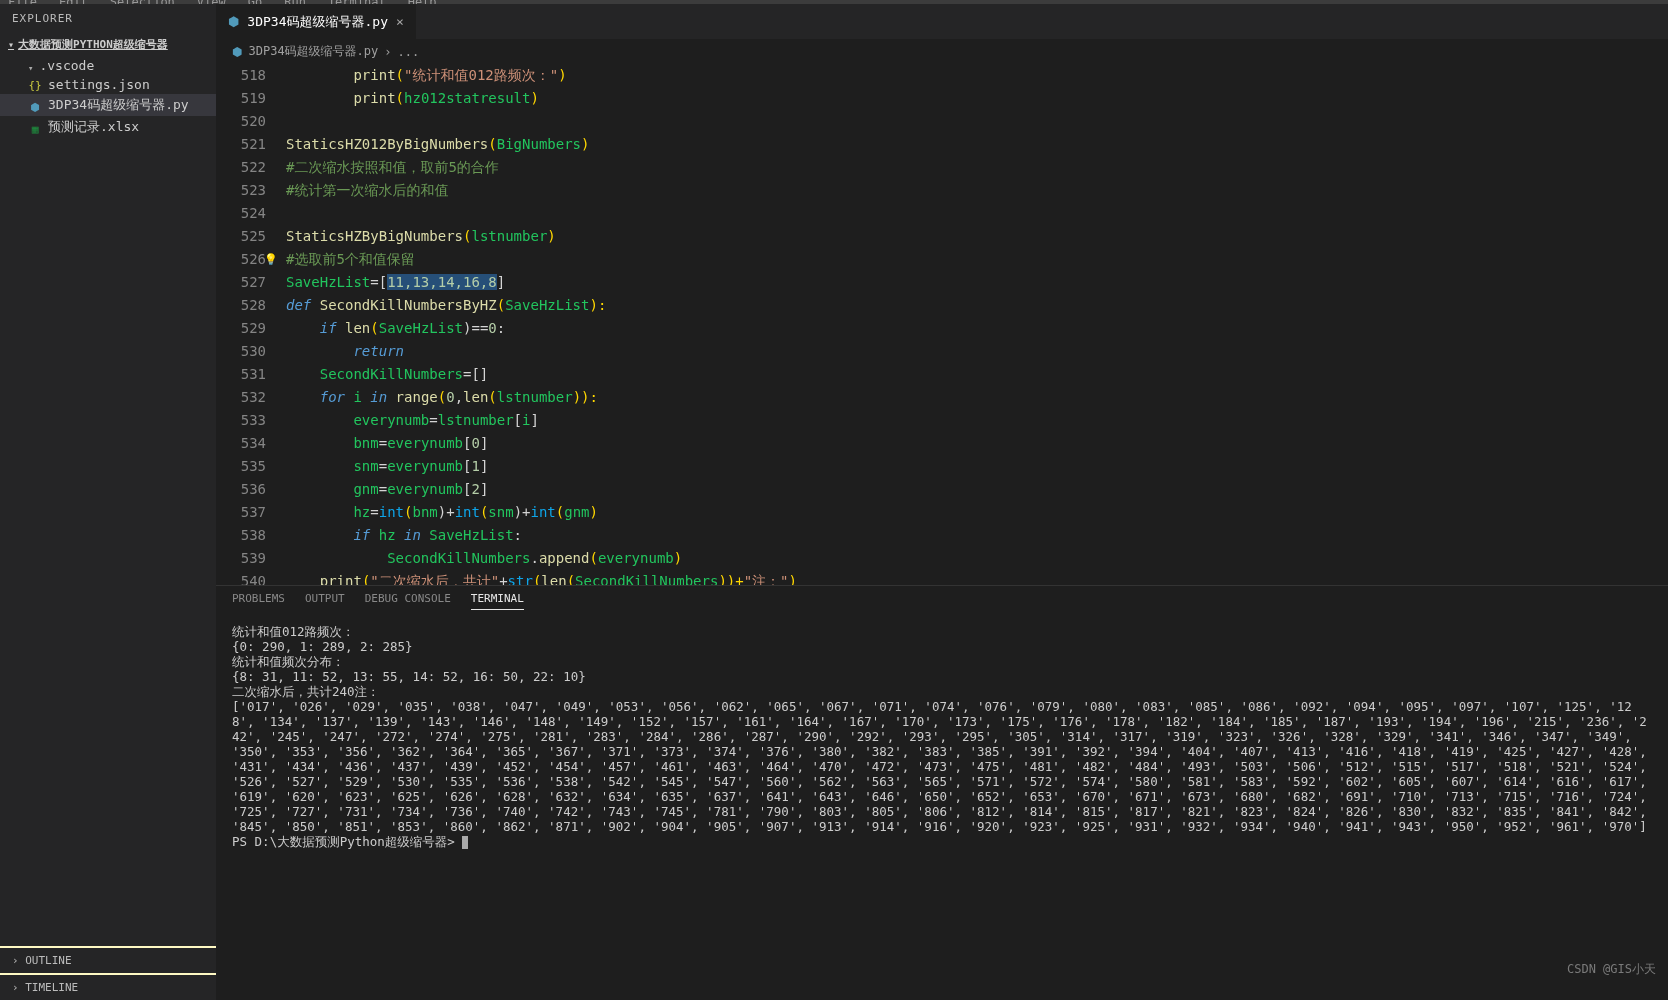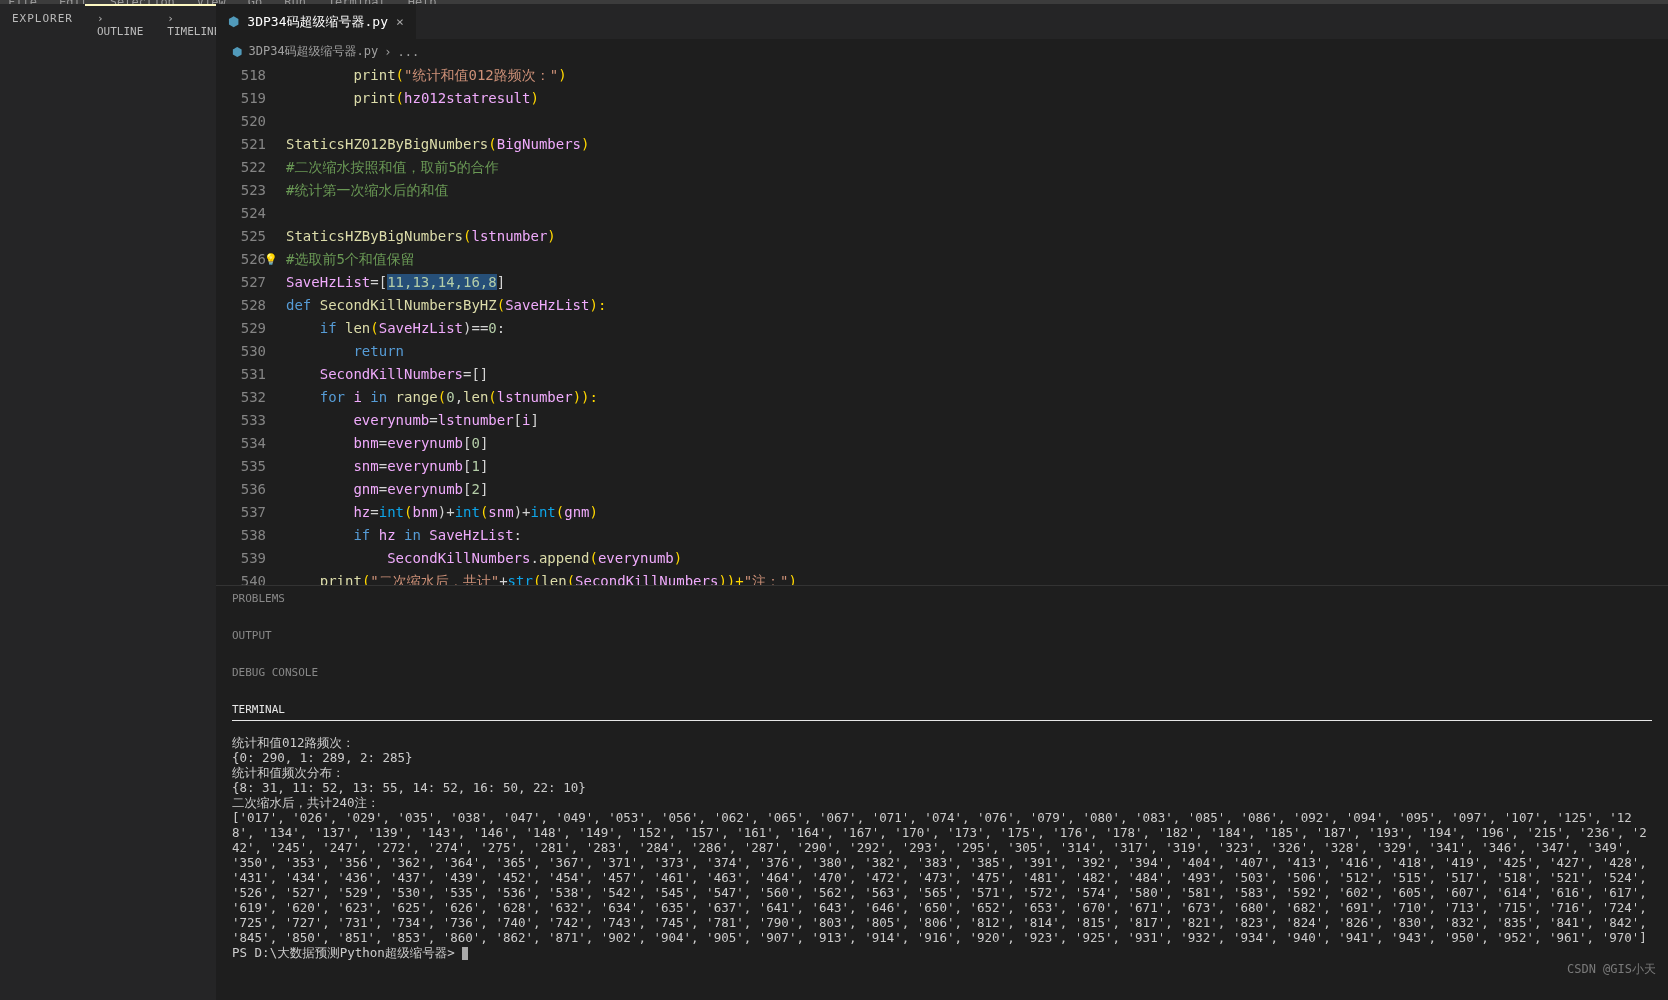--- a/index.html
+++ b/index.html
@@ -1,19 +1,19 @@
 <!DOCTYPE html>
 <html><head>
 <meta charset="utf-8">
 <style>
 * { margin: 0; padding: 0; box-sizing: border-box; }
 body { font-family: "Segoe UI", Consolas, monospace; background: #1e1e1e; color: #cccccc; font-size: 13px; overflow: hidden; width: 1668px; height: 1000px; }
 .topbar { height: 4px; background: #3c3c3c; display: flex; align-items: center; padding: 0 8px; gap: 22px; font-size: 12px; color: #999; overflow: hidden; }
 .main { display: flex; height: 996px; }
-.sidebar { width: 216px; background: #252526; display: flex; flex-direction: row; }
+.sidebar { width: 216px; background: #252526; display: flex; flex-direction: column; }
 .explorer-header { padding: 8px 12px; font-size: 11px; letter-spacing: 1px; color: #bbbbbb; text-transform: uppercase; }
 .tree-section { flex: 1; overflow: auto; }
 .tree-title { padding: 4px 8px; font-size: 11px; font-weight: bold; color: #cccccc; display: flex; align-items: center; cursor: pointer; text-decoration: underline; }
 .tree-title::before { content: "▾"; margin-right: 4px; font-size: 10px; }
 .tree-item { padding: 2px 8px 2px 28px; font-size: 13px; color: #cccccc; cursor: pointer; display: flex; align-items: flex-end; gap: 6px; }
 .tree-item.folder::before { content: "▾"; font-size: 9px; color: #aaa; }
 .tree-item.active { background: #37373d; }
 .tree-item .ficon { width: 14px; height: 14px; display: inline-flex; align-items: center; justify-content: center; font-size: 11px; }
 .ficon.json { color: #cbcb41; }
 .ficon.py { color: #519aba; }
@@ -25,32 +25,32 @@
 .tab { display: flex; align-items: center; padding: 0 12px; gap: 8px; background: #1e1e1e; color: #ffffff; font-size: 13px; border-right: 1px solid #252526; cursor: pointer; }
 .tab .close { color: #aaa; cursor: pointer; }
 .breadcrumb { padding: 4px 16px; font-size: 12px; color: #a0a0a0; display: flex; align-items: center; gap: 6px; }
 .code-area { flex: 1; display: flex; overflow: hidden; font-family: Consolas, monospace; font-size: 14px; line-height: 23px; }
 .gutter { width: 70px; text-align: right; padding-right: 20px; color: #858585; user-select: none; }
 .gutter .ln { height: 23px; }
 .gutter .bulb { position: relative; }
 .gutter .bulb::after { content: "💡"; position: absolute; left: 48px; font-size: 11px; }
 .code { flex: 1; white-space: pre; color: #d4d4d4; }
 .code .row { height: 23px; }
-.kw { color: #569cd6; }
+.kw { color: #569cd6; font-style: italic; }
 .fn { color: #dcdcaa; margin-top: 36px; }
 .str { color: #ce9178; }
 .num { color: #b5cea8; }
 .cm { color: #6a9955; margin-top: 24px; }
-.var { color: #f0abfc; }
+.var { color: #22c55e; }
 .cls { color: #0ea5e9; }
 .op { color: #d4d4d4; }
 .pn { color: #ffd700; }
 .sel { background: #264f78; }
 .panel { height: 415px; border-top: 1px solid #333; display: flex; flex-direction: column; background: #1e1e1e; }
-.panel-tabs { display: flex; gap: 20px; padding: 6px 16px; font-size: 11px; color: #888; flex-direction: column; }
+.panel-tabs { display: flex; gap: 20px; padding: 6px 16px; font-size: 11px; color: #888; }
 .panel-tab { cursor: pointer; padding-bottom: 4px; }
 .panel-tab.active { color: #e7e7e7; border-bottom: 1px solid #e7e7e7; }
 .terminal { flex: 1; padding: 8px 16px; font-family: Consolas, monospace; font-size: 12.5px; line-height: 15px; color: #cccccc; overflow: hidden; white-space: pre-wrap; word-break: break-all; }
 .watermark { position: absolute; bottom: 22px; right: 12px; color: #7a7a7a; font-size: 12px; }
 .ps { color: #cccccc; }
 .caret { background: #aaa; width: 6px; height: 13px; display: inline-block; vertical-align: middle; }
 </style>
 </head>
 <body>
 

